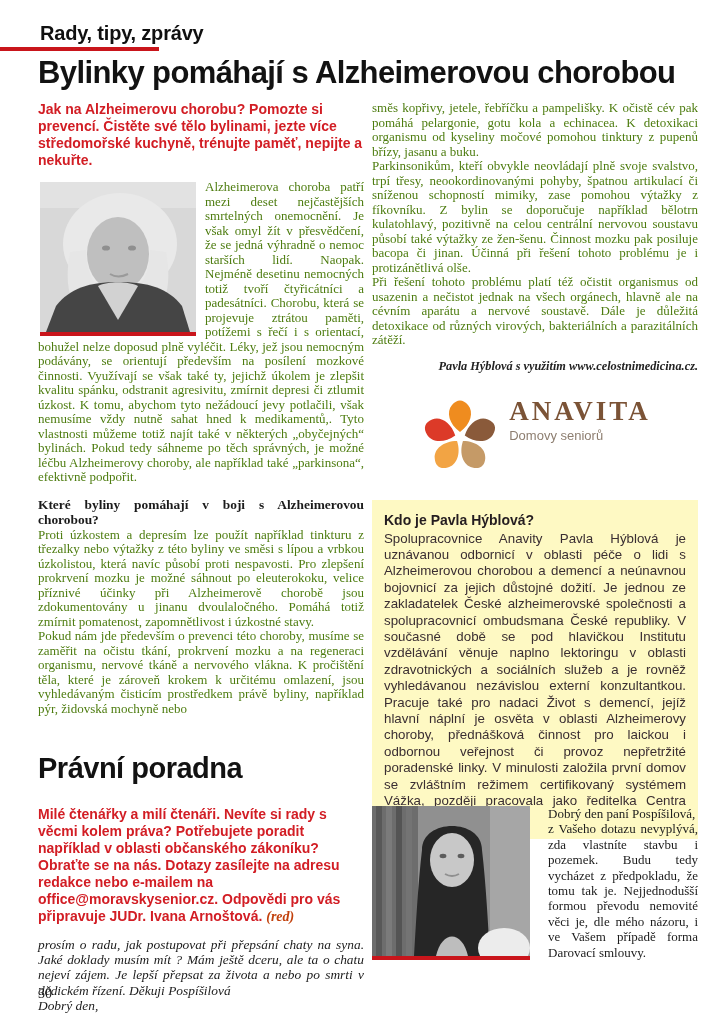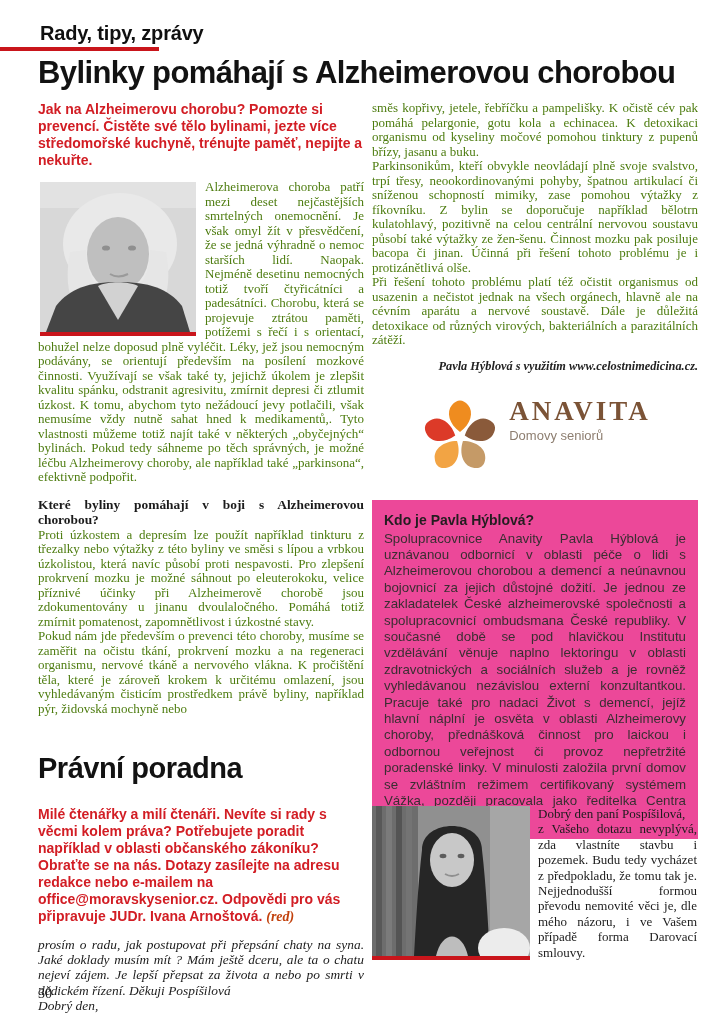--- a/index.html
+++ b/index.html
@@ -44,21 +44,21 @@
   .infobox-body { font-family:"Liberation Sans",sans-serif; font-size:13.3px; line-height:16.4px;
                   text-align:justify; color:#3a2e32; }
 
   .headline2 { position:absolute; top:752px; left:38px; font-family:"Liberation Sans",sans-serif;
                font-weight:bold; font-size:29px; letter-spacing:-0.5px; color:#121212; }
   .a2-left  { left:38px;  top:806px; }
   .a2-right { left:372px; top:806px; }
 
   .question { font-style:italic; font-size:13.4px; line-height:15.2px; text-align:justify; margin-top:12px; }
 
-  .answer-row { display:flex; gap:8px; }
+  .answer-row { display:flex; gap:18px; }
   .photo2 { width:158px; flex:none; }
   .answer { width:159px; font-size:13px; line-height:15.4px; text-align:justify; }
 
   .pagenum { position:absolute; left:38px; top:986px; font-size:14px; color:#1b1b1b; }
 </style>
 </head>
 <body>
 
 <div class="page">
 
@@ -118,21 +118,21 @@
         <g transform="rotate(288)"> 
             <path class="petal-4" fill="#dc3a28" d="M0,-5 C-11,-13 -14,-25 -8,-32 C-3,-38 3,-38 8,-32 C14,-25 11,-13 0,-5 Z"></path>
           </g>
       </svg>
       <div class="logo-text">
         <div class="logo-name" style="color: rgb(123, 83, 54);">ANAVITA</div>
         <div class="logo-sub">Domovy seniorů</div>
       </div>
     </div>
 
-    <div class="infobox" style="background: #ec4899;">
+    <div class="infobox" style="background: #fef9c3;">
       <div class="infobox-title">Kdo je Pavla Hýblová?</div>
       <div class="infobox-body">Spolupracovnice Anavity Pavla Hýblová je uznávanou odbornicí v oblasti péče o lidi s Alzheimerovou chorobou a demencí a neúnavnou bojovnicí za jejich důstojné dožití. Je jednou ze zakladatelek České alzheimerovské společnosti a spolupracovnicí ombudsmana České republiky. V současné době se pod hlavičkou Institutu vzdělávání věnuje naplno lektoringu v oblasti zdravotnických a sociálních služeb a je rovněž vyhledávanou nezávislou externí konzultantkou. Pracuje také pro nadaci Život s demencí, jejíž hlavní náplní je osvěta v oblasti Alzheimerovy choroby, přednášková činnost pro laickou i odbornou veřejnost či provoz nepřetržité poradenské linky. V minulosti založila první domov se zvláštním režimem certifikovaný systémem Vážka, později pracovala jako ředitelka Centra seniorů Mělník.</div>
     </div>
   </div>
 
   <h2 class="headline2">Právní poradna</h2>
 
   <div class="col a2-left">
     <p class="lead">
       <span>Milé čtenářky a milí čtenáři. Nevíte si rady s věcmi kolem práva? Potřebujete poradit například v oblasti občanského zákoníku? Obraťte se na nás. Dotazy zasílejte na adresu redakce nebo e-mailem na office@moravskysenior.cz. Odpovědi pro vás připravuje JUDr. Ivana Arnoštová.</span>

